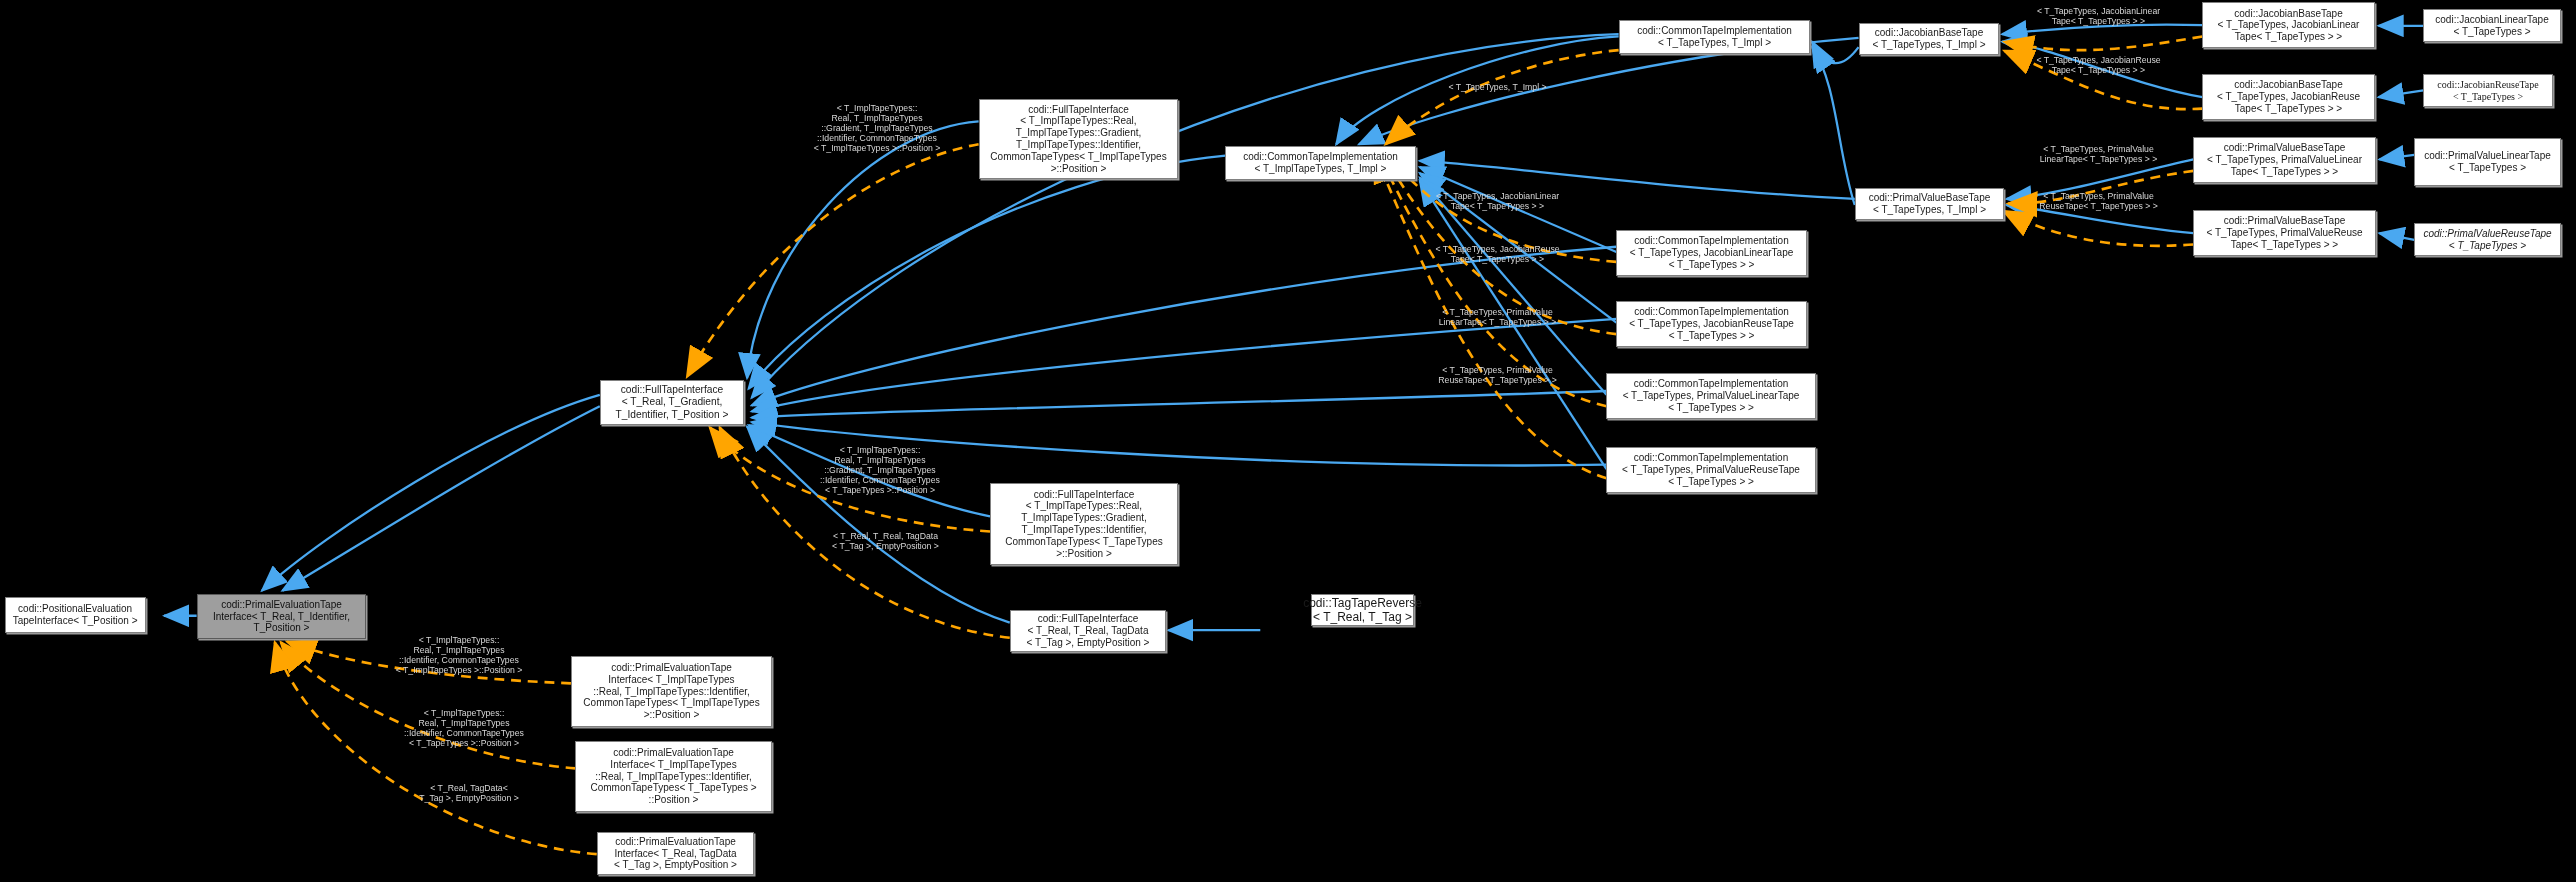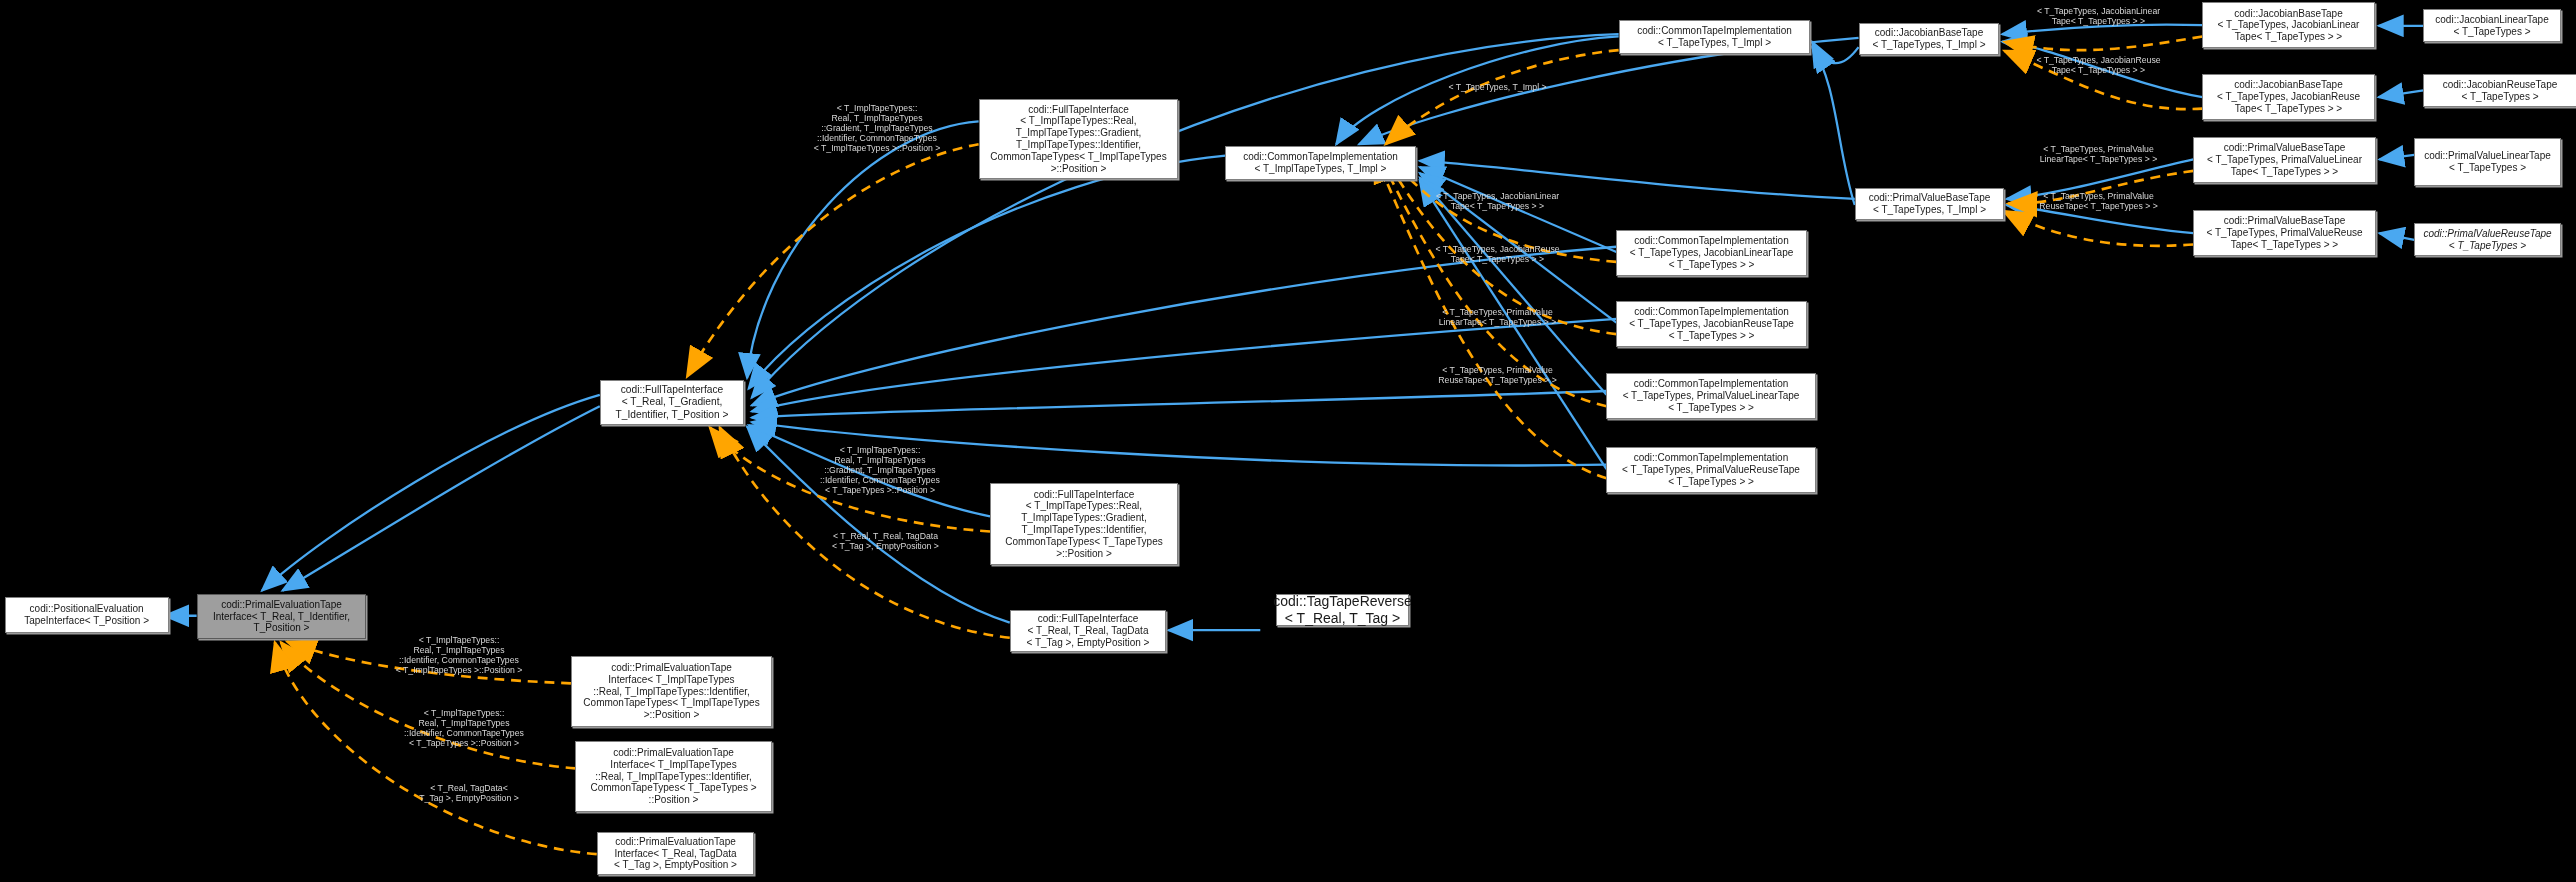--- a/index.html
+++ b/index.html
@@ -132,21 +132,21 @@
       <path d="M2116,630 C1960,580 1880,360 1810,202"></path>
 
       <path d="M2901,48 C2800,65 2730,75 2640,55"></path>
       <path d="M2901,143 C2800,150 2730,105 2640,67"></path>
 
       <path d="M2889,225 C2780,240 2720,270 2645,268"></path>
       <path d="M2889,322 C2780,330 2700,310 2639,278"></path>
     </g>
   </svg>
 
-<div class="node" style="left: 4.6px; top: 597px; width: 164px; height: 36px; font-size: 10px;">codi::PositionalEvaluation
+<div class="node" style="left: 4.6px; top: 597px; width: 141px; height: 36px; font-size: 10px;">codi::PositionalEvaluation
 TapeInterface&lt; T_Position &gt;</div>
     <div class="node focus" style="left: 197px; top: 594px; width: 169px; height: 45px; font-size: 10px;">codi::PrimalEvaluationTape
 Interface&lt; T_Real, T_Identifier,
 T_Position &gt;</div>
     <div class="node" style="left: 600px; top: 380px; width: 144px; height: 45px; font-size: 10.2px;">codi::FullTapeInterface
 &lt; T_Real, T_Gradient,
  T_Identifier, T_Position &gt;</div>
     <div class="node" style="left: 979px; top: 99px; width: 199px; height: 80px; font-size: 10px;">codi::FullTapeInterface
 &lt; T_ImplTapeTypes::Real,
  T_ImplTapeTypes::Gradient,
@@ -155,21 +155,21 @@
 &gt;::Position &gt;</div>
     <div class="node" style="left: 990px; top: 483px; width: 188px; height: 82px; font-size: 10px;">codi::FullTapeInterface
 &lt; T_ImplTapeTypes::Real,
  T_ImplTapeTypes::Gradient,
  T_ImplTapeTypes::Identifier,
  CommonTapeTypes&lt; T_TapeTypes
 &gt;::Position &gt;</div>
     <div class="node" style="left: 1010px; top: 610px; width: 156px; height: 42px; font-size: 10px;">codi::FullTapeInterface
 &lt; T_Real, T_Real, TagData
 &lt; T_Tag &gt;, EmptyPosition &gt;</div>
-    <div class="node" style="left: 1276px; top: 594px; width: 133px; height: 32px; font-size: 14px;">codi::TagTapeReverse
+    <div class="node" style="left: 1311px; top: 594px; width: 103px; height: 32px; font-size: 12px;">codi::TagTapeReverse
 &lt; T_Real, T_Tag &gt;</div>
     <div class="node" style="left: 571px; top: 656px; width: 201px; height: 71px; font-size: 10px;">codi::PrimalEvaluationTape
 Interface&lt; T_ImplTapeTypes
 ::Real, T_ImplTapeTypes::Identifier,
  CommonTapeTypes&lt; T_ImplTapeTypes
 &gt;::Position &gt;</div>
     <div class="node" style="left: 575px; top: 741px; width: 197px; height: 71px; font-size: 10px;">codi::PrimalEvaluationTape
 Interface&lt; T_ImplTapeTypes
 ::Real, T_ImplTapeTypes::Identifier,
  CommonTapeTypes&lt; T_TapeTypes &gt;
@@ -204,21 +204,21 @@
 &lt; T_TapeTypes, JacobianReuse
 Tape&lt; T_TapeTypes &gt; &gt;</div>
     <div class="node" style="left: 2193px; top: 137px; width: 183px; height: 46px; font-size: 10px;">codi::PrimalValueBaseTape
 &lt; T_TapeTypes, PrimalValueLinear
 Tape&lt; T_TapeTypes &gt; &gt;</div>
     <div class="node" style="left: 2193px; top: 210px; width: 183px; height: 46px; font-size: 10px;">codi::PrimalValueBaseTape
 &lt; T_TapeTypes, PrimalValueReuse
 Tape&lt; T_TapeTypes &gt; &gt;</div>
     <div class="node" style="left: 2423px; top: 9px; width: 138px; height: 33px; font-size: 10px;">codi::JacobianLinearTape
 &lt; T_TapeTypes &gt;</div>
-    <div class="node" style="left: 2423px; top: 74px; width: 154px; height: 33px; font-size: 10px;">codi::JacobianReuseTape
+    <div class="node" style="left: 2423px; top: 74px; width: 130px; height: 33px; font-size: 10px; font-family: Liberation Serif, serif;">codi::JacobianReuseTape
 &lt; T_TapeTypes &gt;</div>
     <div class="node" style="left: 2414px; top: 138px; width: 147px; height: 48px; font-size: 10px;">codi::PrimalValueLinearTape
 &lt; T_TapeTypes &gt;</div>
     <div class="node" style="left: 2414px; top: 223px; width: 147px; height: 33px; font-size: 10px; font-style: italic;">codi::PrimalValueReuseTape
 &lt; T_TapeTypes &gt;</div>
     <div class="elabel" style="left: 782px; top: 103px; width: 190px; font-size: 8.7px;"> &lt; T_ImplTapeTypes::
 Real, T_ImplTapeTypes
 ::Gradient, T_ImplTapeTypes
 ::Identifier, CommonTapeTypes
 &lt; T_ImplTapeTypes &gt;::Position &gt;</div>

